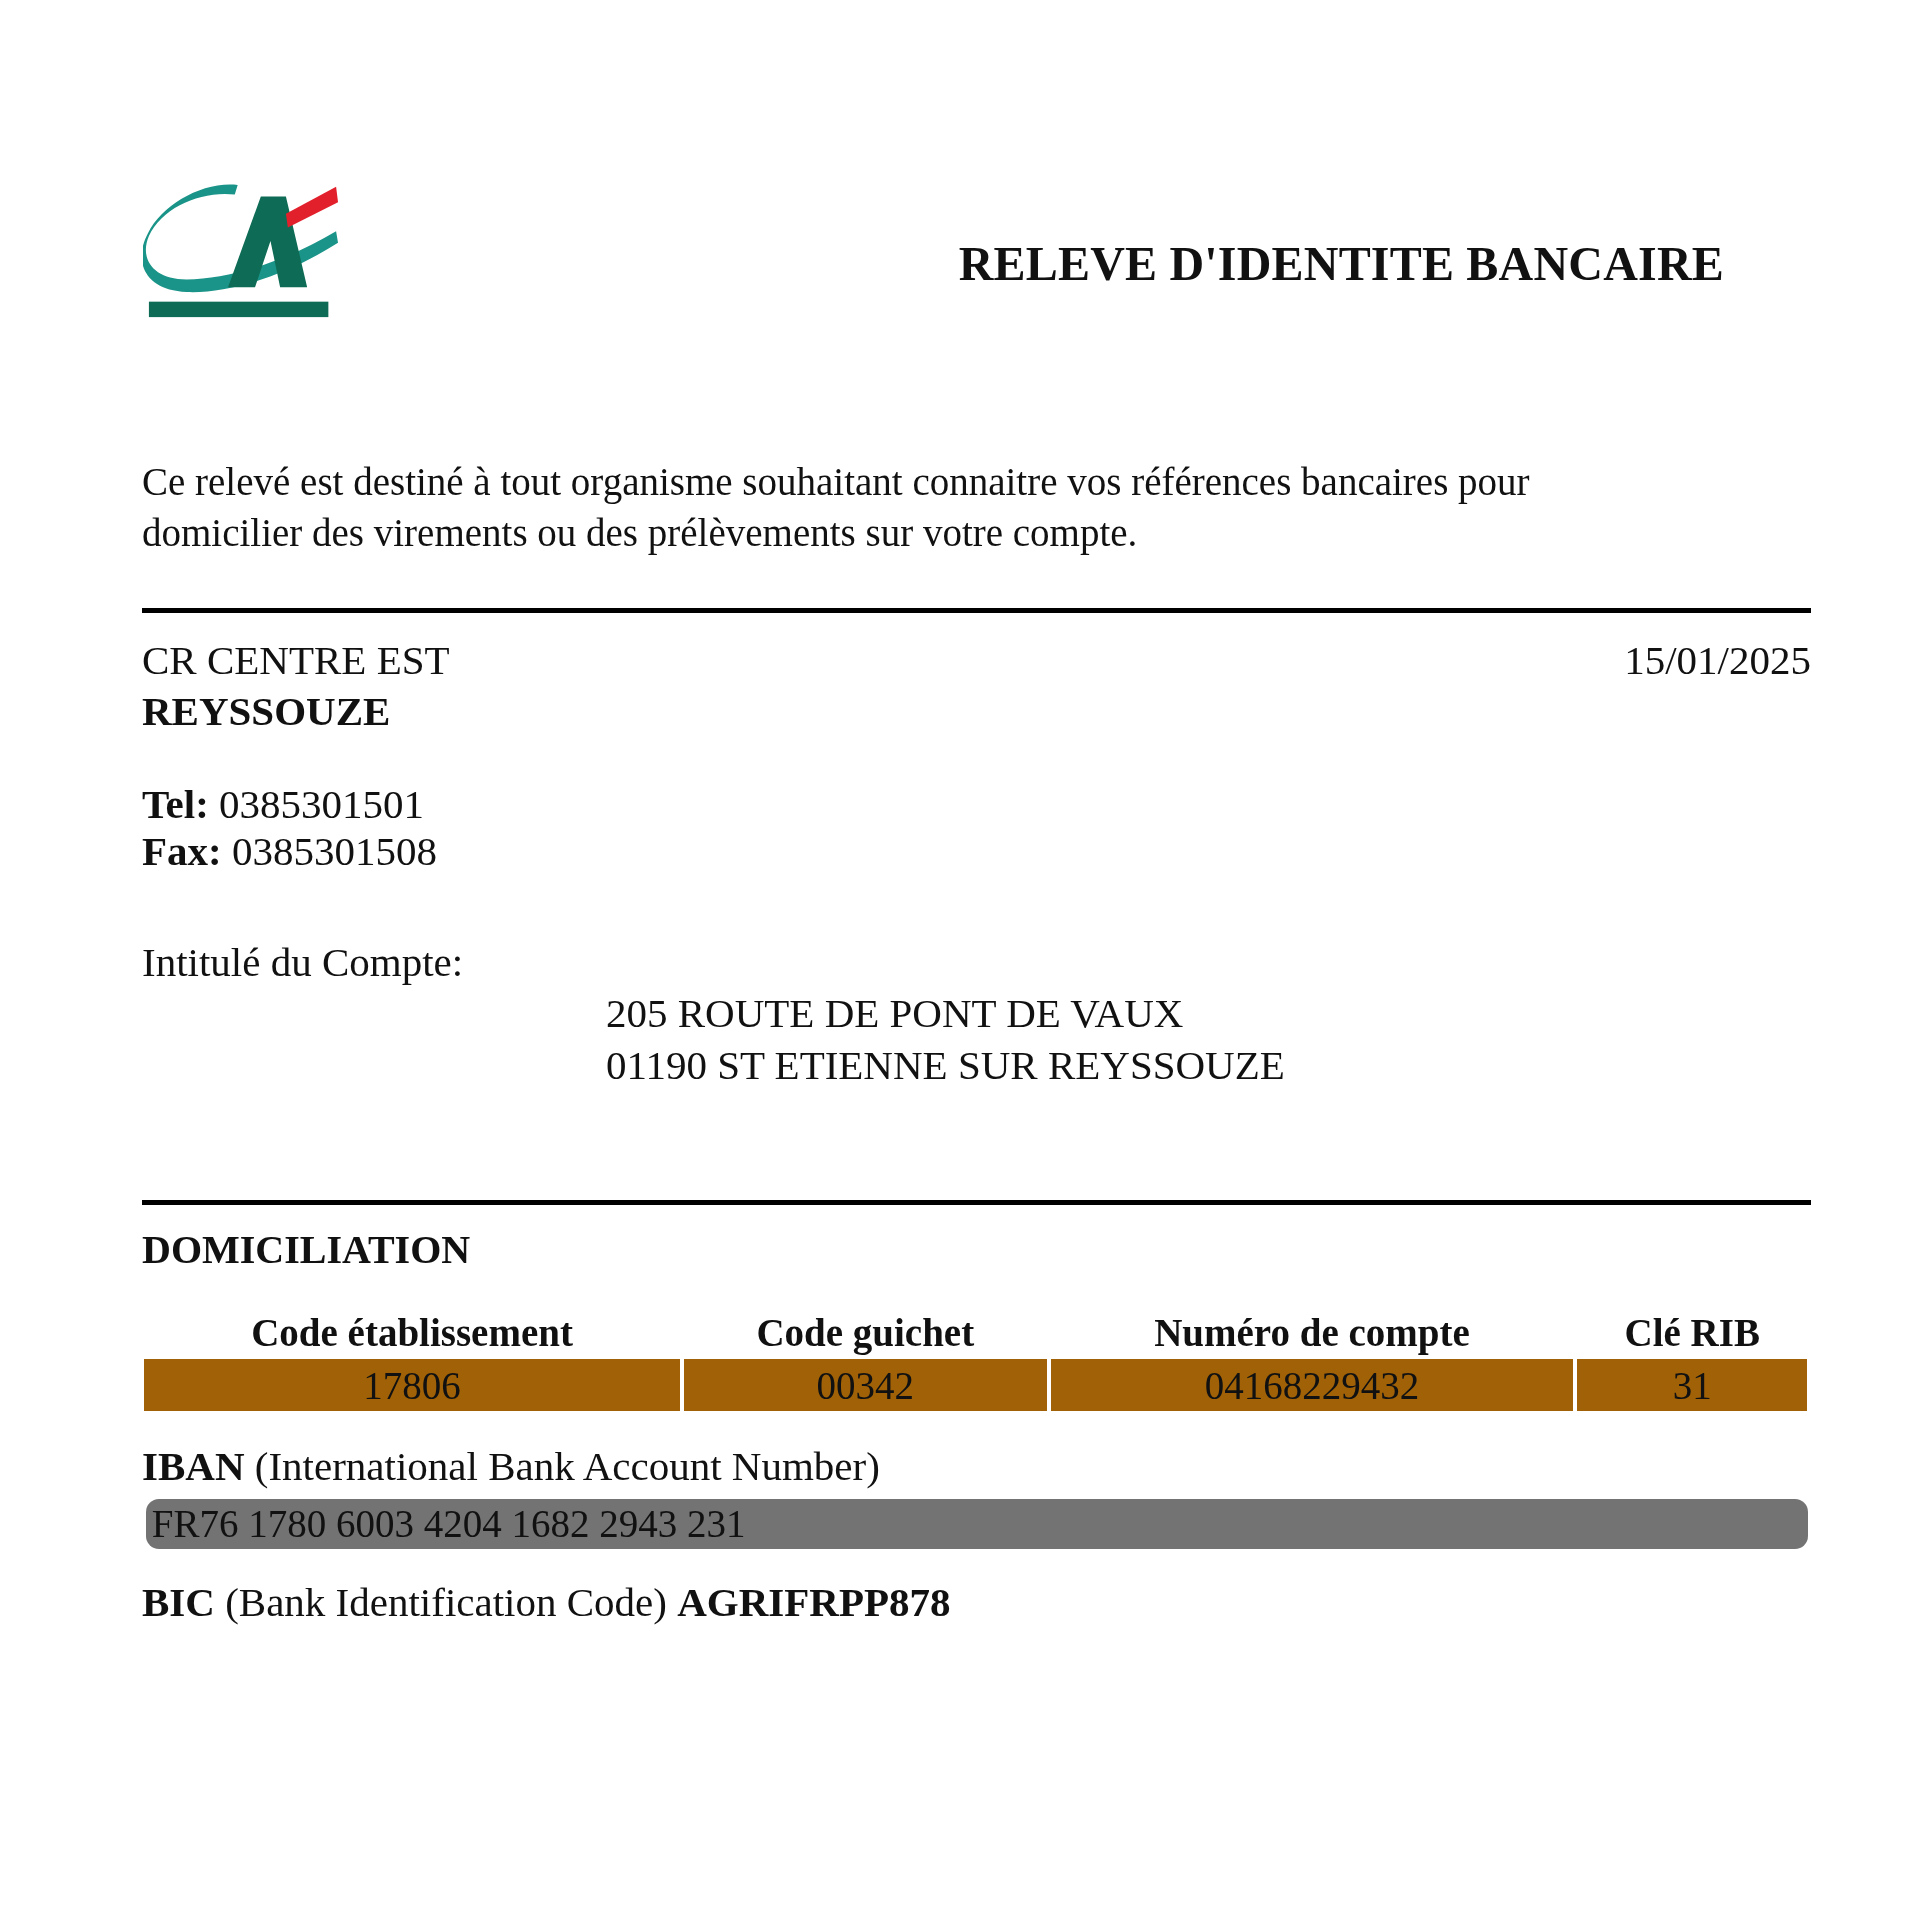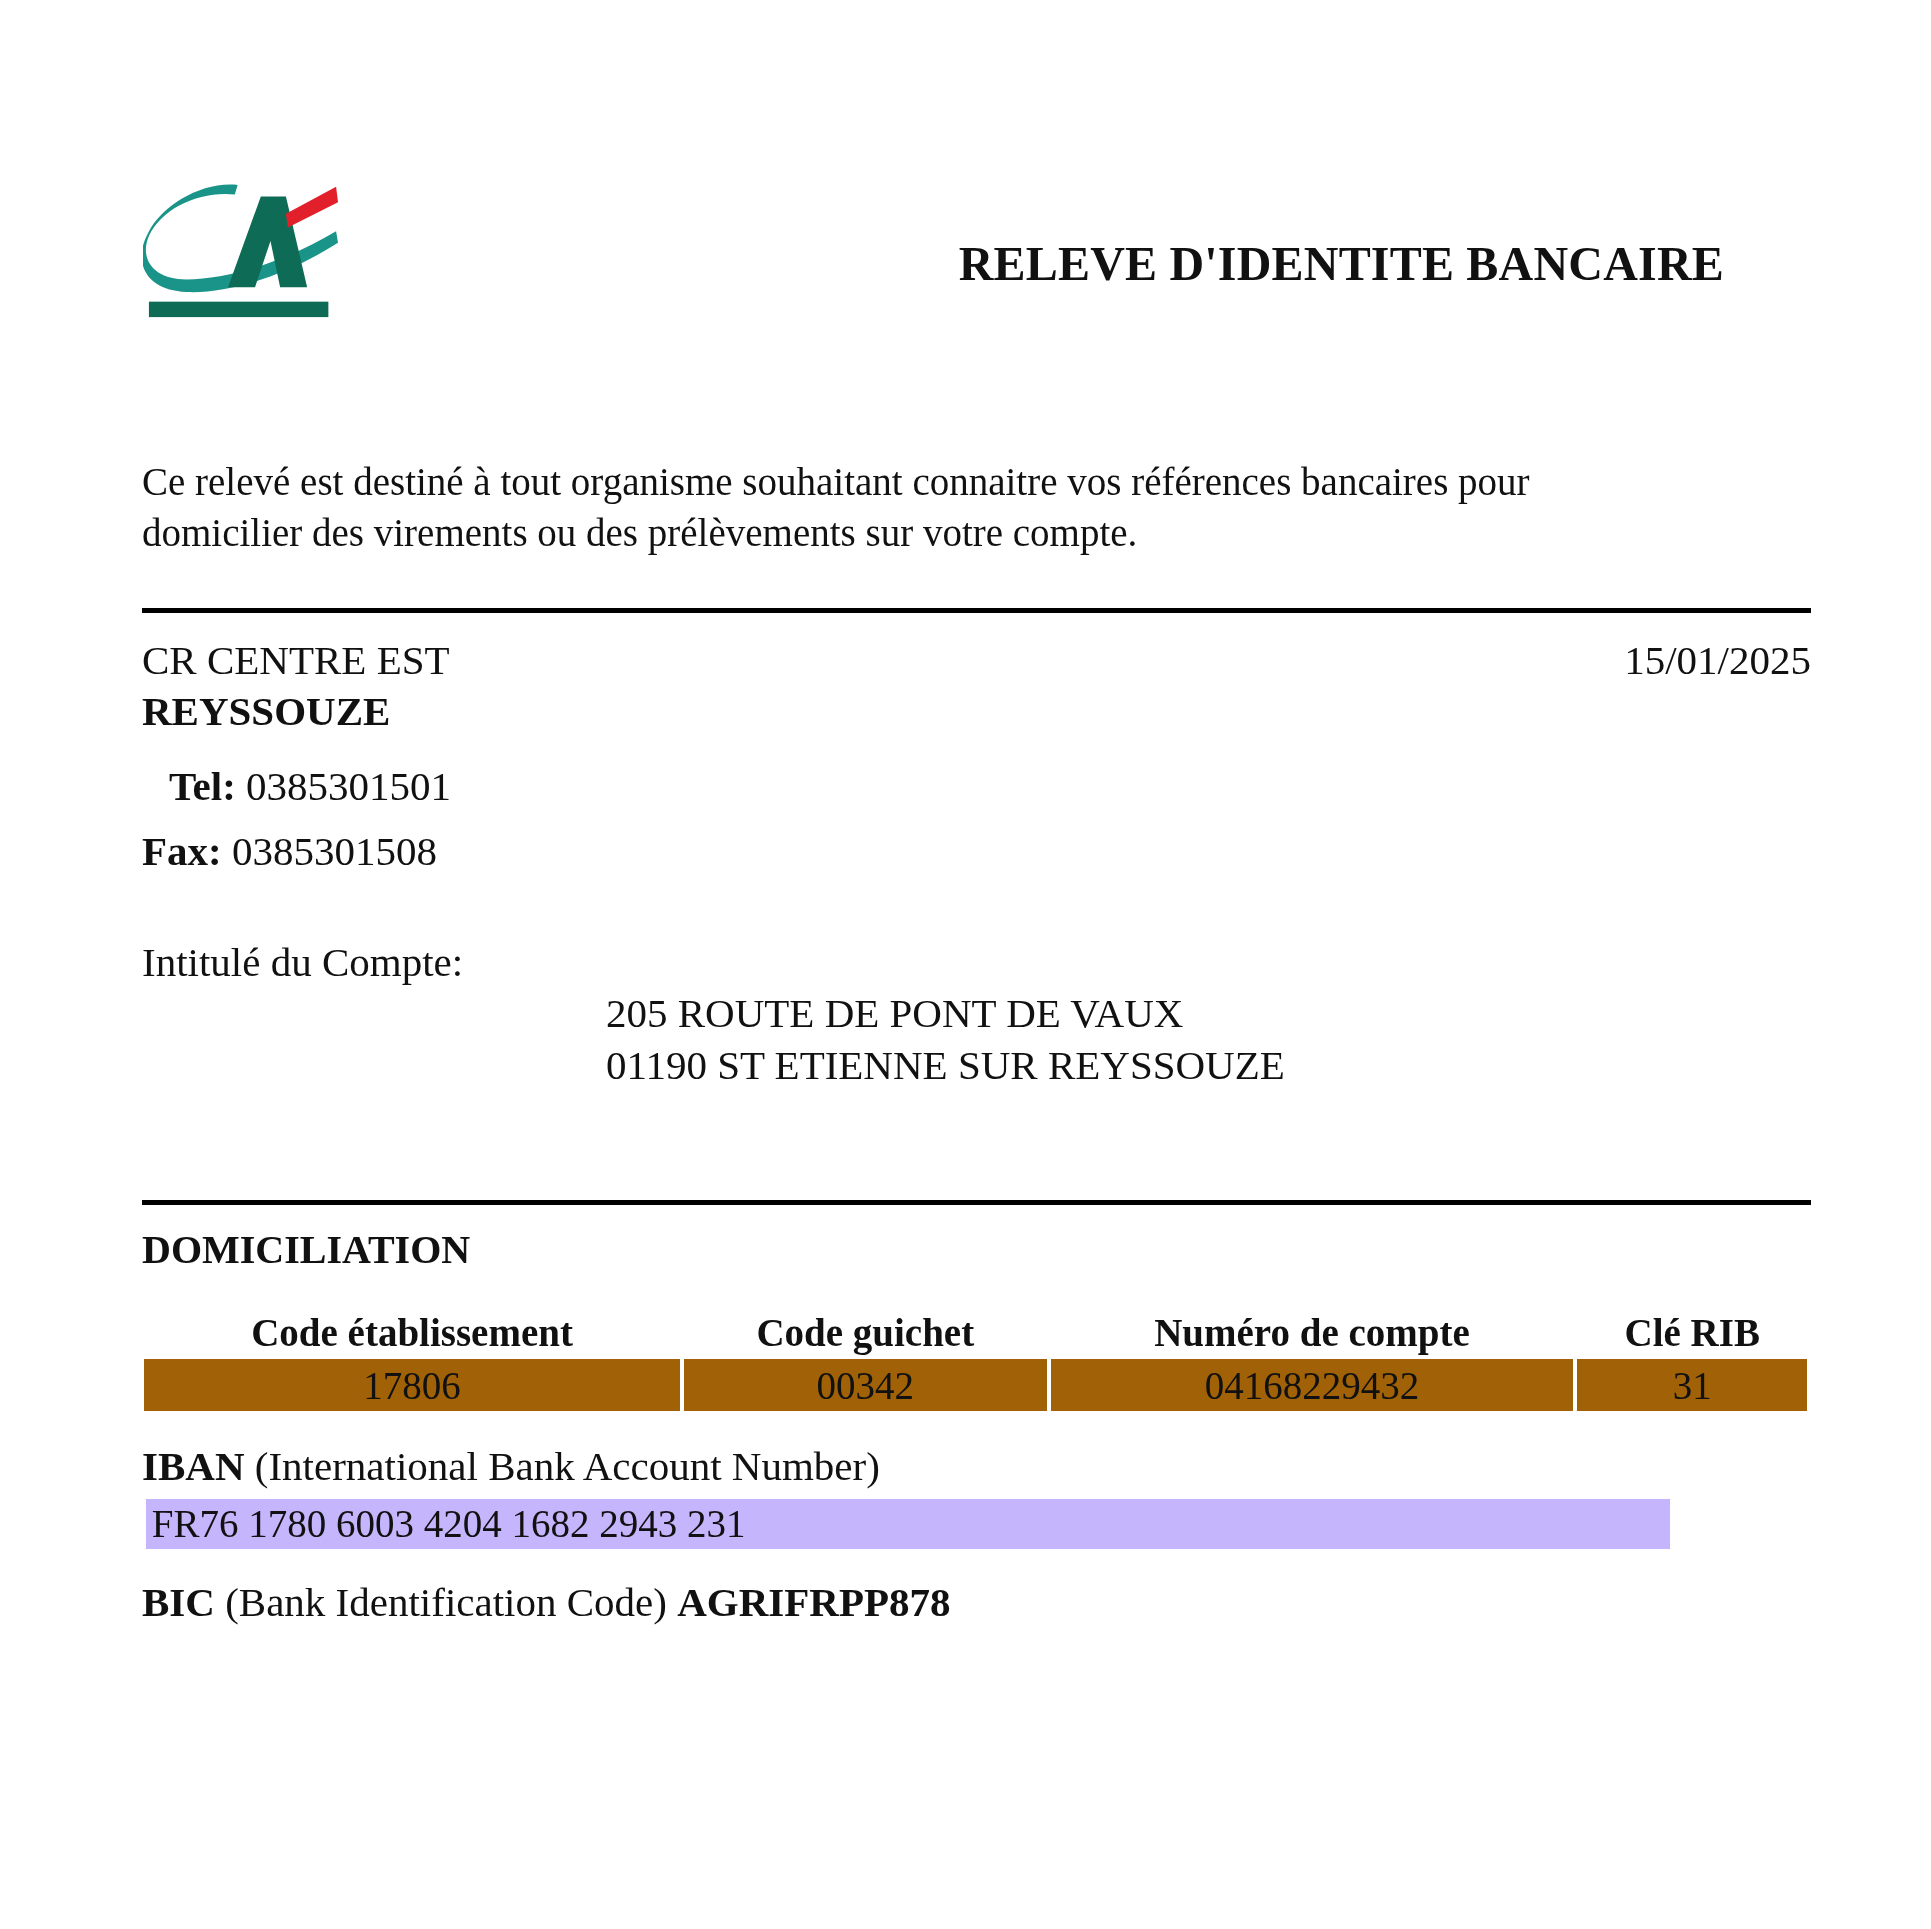--- a/index.html
+++ b/index.html
@@ -11,31 +11,31 @@
                font-size:48px; font-weight:bold; letter-spacing:0.2px; }
   .intro { left:142px; top:456px; width:1680px; font-size:39px; line-height:51px; }
   .rule { left:142px; width:1669px; height:4.8px; background:#000; }
   .rule1 { top:608px; }
   .rule2 { top:1200px; }
   .line { font-size:41px; line-height:50px; white-space:nowrap; }
   .b { font-weight:bold; }
   .agency-name { left:142px; top:635px; }
   .date { right:120px; top:635px; }
   .agency-city { left:142px; top:686px; }
-  .tel { left:142px; top:761px;margin-left:27px; }
+  .tel { left:142px; top:779px; }
   .fax { left:142px; top:826px; }
   .holder-label { left:142px; top:937px; }
   .holder { left:606px; top:987px; font-size:41px; line-height:52px; white-space:nowrap; }
   .section-title { left:142px; top:1226px; font-size:40px; font-weight:bold; }
   table.rib { border-collapse:separate; border-spacing:4.8px 0; margin-left:-4.8px; }
   table.rib th { font-size:39px; font-weight:bold; height:54px; padding:0; text-align:center; vertical-align:middle; }
   table.rib td { font-size:39px; height:52px; padding:0; text-align:center; background:#a16207; vertical-align:middle; }
   .iban-label { left:142px; top:1442px; font-size:41px; white-space:nowrap; }
-  .iban-bar { left:146px; top:1499px; width:1524px; height:50px; background:#c4b5fd;
-              font-size:39px; line-height:50px; padding-left:5.8px; box-sizing:border-box; white-space:nowrap; }
+  .iban-bar { left:146px; top:1499px; width:1662px; height:50px; background:#737373;
+              font-size:39px; line-height:50px; padding-left:5.8px; box-sizing:border-box; white-space:nowrap;border-radius:13px; }
   .bic-line { left:142px; top:1578px; font-size:41px; white-space:nowrap; }
 </style>
 </head>
 <body>
 
 <div class="abs logo">
   <svg width="199" height="137" viewBox="0 0 206 142">
 
     <path d="M95 12 C60 8 20 25 6 55 C-4 78 10 100 45 100 C90 100 150 80 200 50 L202 62 C150 95 90 115 45 113 C0 111 -10 80 5 52 C20 22 62 -2 98 2 Z" fill="#1a9488"></path>
 

